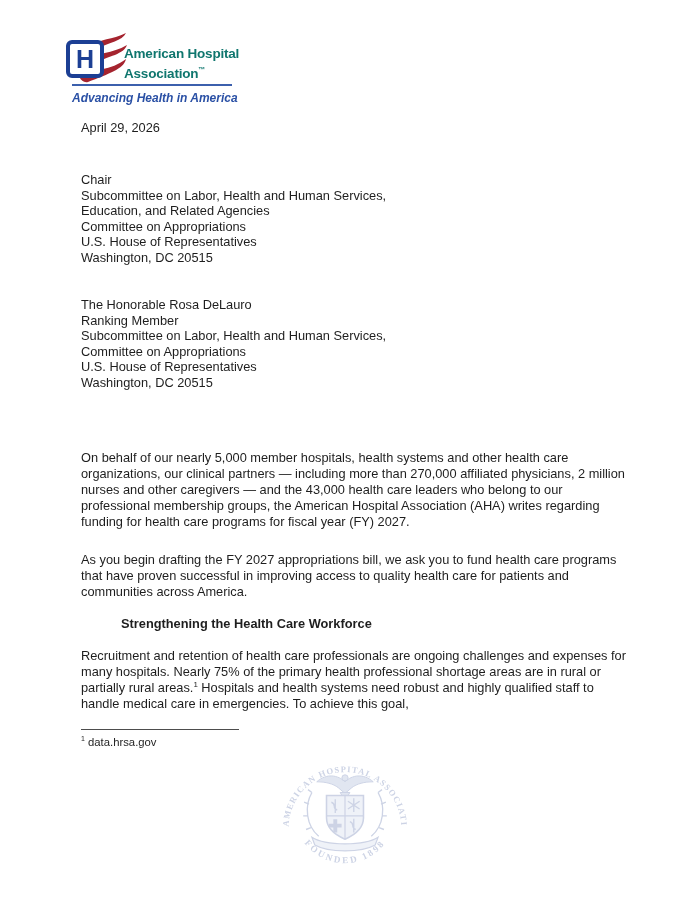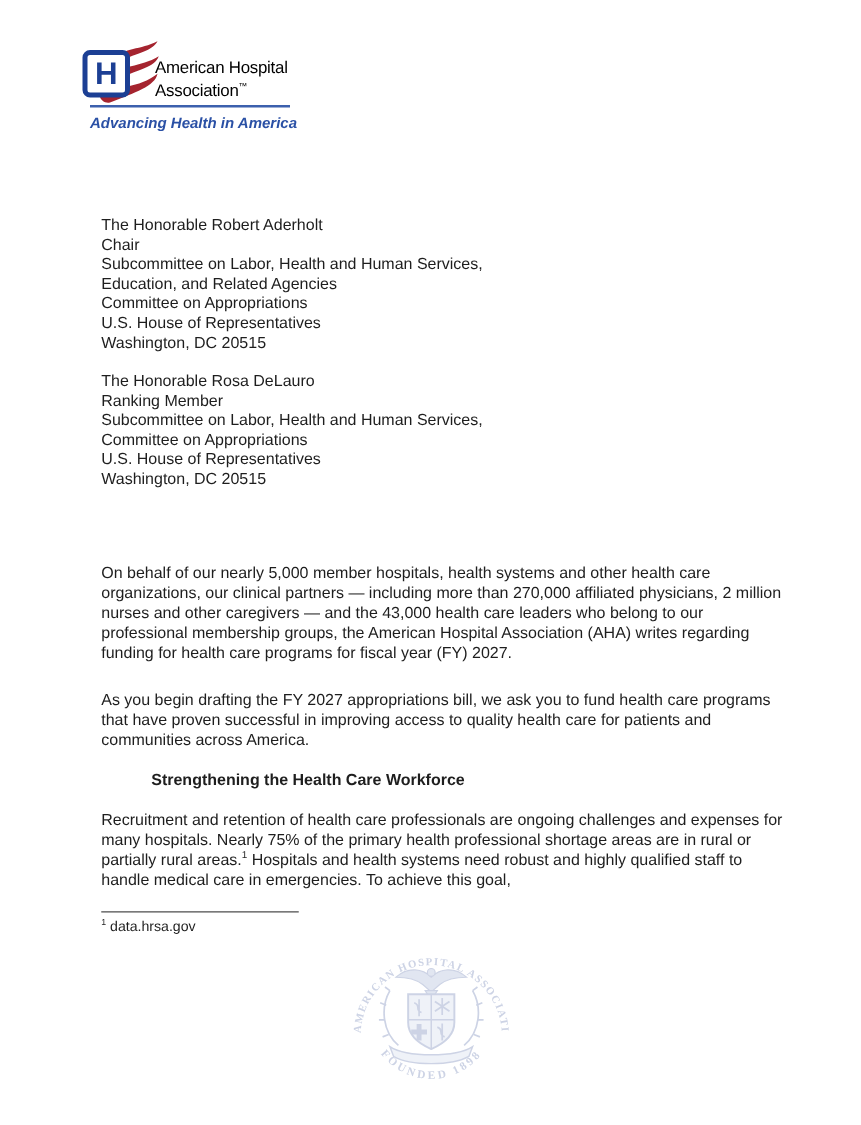--- a/index.html
+++ b/index.html
@@ -10,22 +10,22 @@
     color:#1e1e1e;
   }
   
   .h-square{
     position:absolute;left:66px;top:40px;width:30px;height:30px;
     border:4px solid #1c3f94;border-radius:6px;background:#fff;z-index:2;
     display:flex;align-items:center;justify-content:center;
     font-weight:800;font-size:25px;color:#1c3f94;line-height:1;
   }
   .flag{position:absolute;left:78px;top:32px;width:50px;height:52px;z-index:1;}
-  .wordmark{position:absolute;left:124px;top:46px;z-index:3;color:#000000;
-    font-weight:400;font-size:13.5px;line-height:16px;letter-spacing:-0.2px;}
+  .wordmark{position:absolute;left:124px;top:46px;z-index:3;color:#0f766e;
+    font-weight:700;font-size:13.5px;line-height:16px;letter-spacing:-0.2px;}
   .wordmark sup{font-size:7px;vertical-align:6px;}
   .brand-rule{position:absolute;left:72px;top:84px;width:160px;height:2px;background:#3c60ad;}
   .tagline{position:absolute;left:72px;top:91px;font-style:italic;font-weight:700;
     font-size:12px;color:#2a50a5;}
   .office{position:absolute;left:461px;top:39px;font-size:10px;line-height:12.6px;color:#8290c4;}
   .office .office-title{font-weight:700;color:#17357f;margin-bottom:1px;}
   
   .blk{position:absolute;left:81px;width:548px;font-size:12.8px;line-height:16px;}
   .addr{line-height:15.6px;}
   .bold{font-weight:700;margin-left:40px;}
@@ -52,23 +52,23 @@
     <span>H</span>
   </div>
   <div class="wordmark">
     <div>American Hospital</div>
     <div><span>Association</span><sup>™</sup></div>
   </div>
   <div class="brand-rule"></div>
   <div class="tagline">Advancing Health in America</div>
 
 
+  <div class="blk" style="top:120px">April 29, 2026</div>
 
   <div class="blk addr" style="top:172px">
-    <div>The Honorable Robert Aderholt</div>
     <div>Chair</div>
     <div>Subcommittee on Labor, Health and Human Services,</div>
     <div>Education, and Related Agencies</div>
     <div>Committee on Appropriations</div>
     <div>U.S. House of Representatives</div>
     <div>Washington, DC 20515</div>
   </div>
 
   <div class="blk addr" style="top:297px">
     <div>The Honorable Rosa DeLauro</div>

